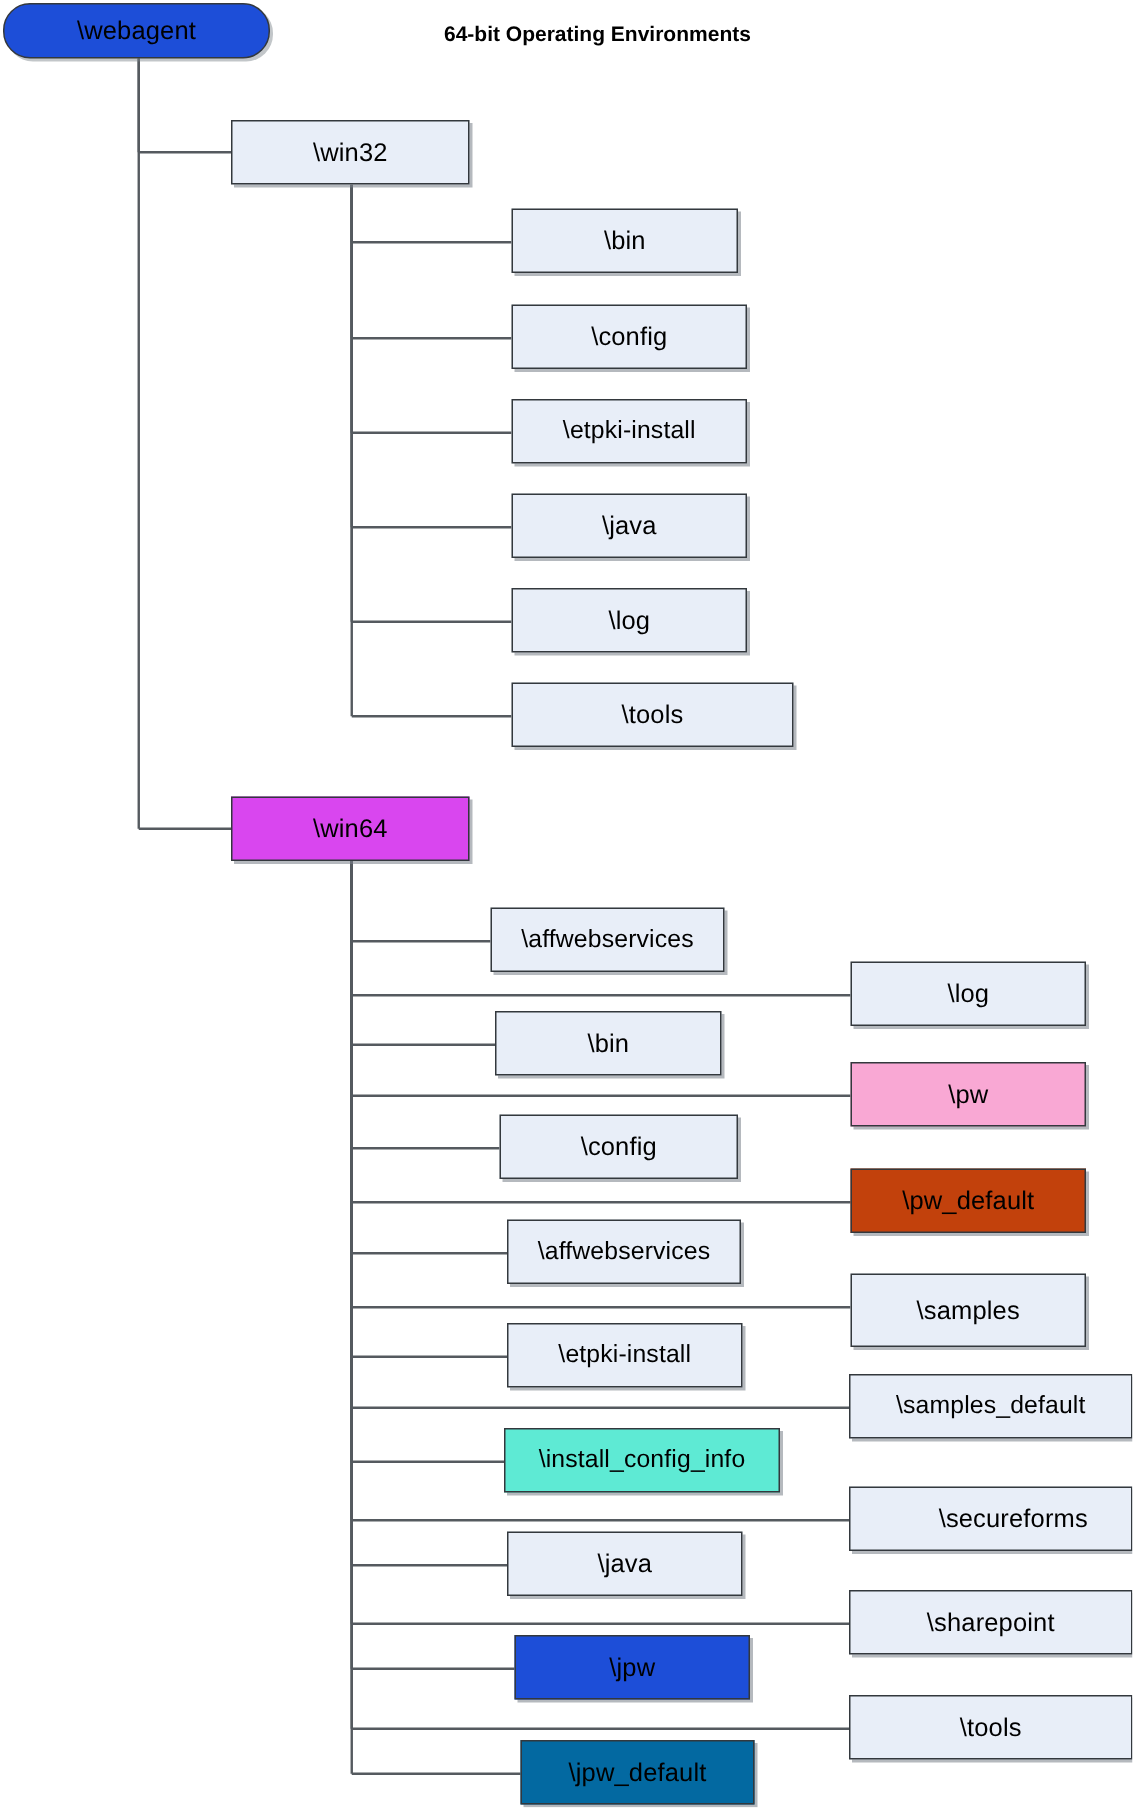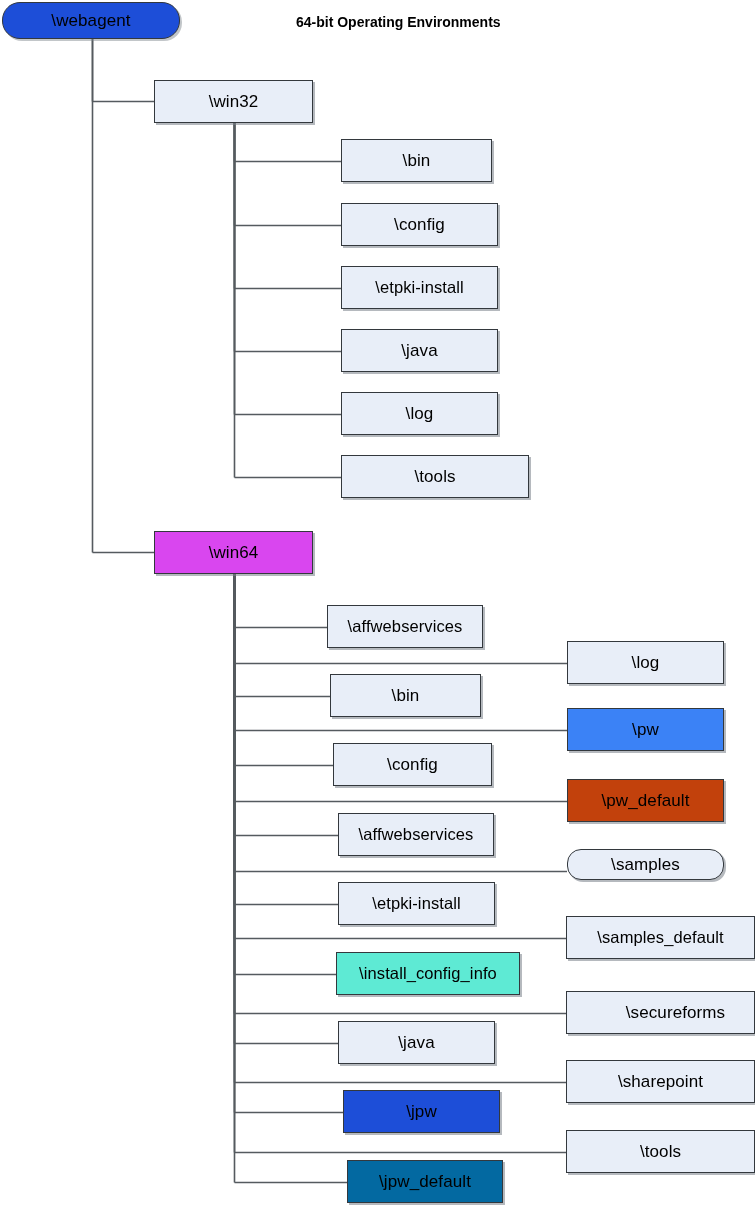--- a/index.html
+++ b/index.html
@@ -143,33 +143,33 @@
     </div>
     <div class="node long-label" style="left: 327px; top: 605px; width: 156px; height: 43px; background: rgb(232, 238, 248); border-color: rgb(51, 56, 61); color: rgb(0, 0, 0);">
       <span>\affwebservices</span>
     </div>
     <div class="node" style="left: 567px; top: 641px; width: 157px; height: 43px; background: rgb(232, 238, 248); border-color: rgb(51, 56, 61); color: rgb(0, 0, 0);">
       <span>\log</span>
     </div>
     <div class="node" style="left: 330px; top: 674px; width: 151px; height: 43px; background: rgb(232, 238, 248); border-color: rgb(51, 56, 61); color: rgb(0, 0, 0);">
       <span>\bin</span>
     </div>
-    <div class="node" style="left: 567px; top: 708px; width: 157px; height: 43px; background: #3b82f6; border-color: rgb(51, 56, 61); color: rgb(0, 0, 0);">
+    <div class="node" style="left: 567px; top: 708px; width: 157px; height: 43px; background: #f9a8d4; border-color: rgb(51, 56, 61); color: rgb(0, 0, 0);">
       <span>\pw</span>
     </div>
     <div class="node" style="left: 333px; top: 743px; width: 159px; height: 43px; background: rgb(232, 238, 248); border-color: rgb(51, 56, 61); color: rgb(0, 0, 0);">
       <span>\config</span>
     </div>
     <div class="node" style="left: 567px; top: 779px; width: 157px; height: 43px; background: #c2410c; border-color: rgb(51, 56, 61); color: rgb(0, 0, 0);">
       <span>\pw_default</span>
     </div>
     <div class="node long-label" style="left: 338px; top: 813px; width: 156px; height: 43px; background: rgb(232, 238, 248); border-color: rgb(51, 56, 61); color: rgb(0, 0, 0);">
       <span>\affwebservices</span>
     </div>
-    <div class="node" style="left: 567px; top: 849px; width: 157px; height: 31px; background: rgb(232, 238, 248); border-color: rgb(51, 56, 61); color: rgb(0, 0, 0); border-radius: 14px;">
+    <div class="node" style="left: 567px; top: 849px; width: 157px; height: 49px; background: rgb(232, 238, 248); border-color: rgb(51, 56, 61); color: rgb(0, 0, 0);">
       <span>\samples</span>
     </div>
     <div class="node long-label" style="left: 338px; top: 882px; width: 157px; height: 43px; background: rgb(232, 238, 248); border-color: rgb(51, 56, 61); color: rgb(0, 0, 0);">
       <span>\etpki-install</span>
     </div>
     <div class="node long-label" style="left: 566px; top: 916px; width: 189px; height: 43px; background: rgb(232, 238, 248); border-color: rgb(51, 56, 61); color: rgb(0, 0, 0);">
       <span>\samples_default</span>
     </div>
     <div class="node long-label" style="left: 336px; top: 952px; width: 184px; height: 43px; background: #5eead4; border-color: rgb(51, 56, 61); color: rgb(0, 0, 0);">
       <span>\install_config_info</span>

